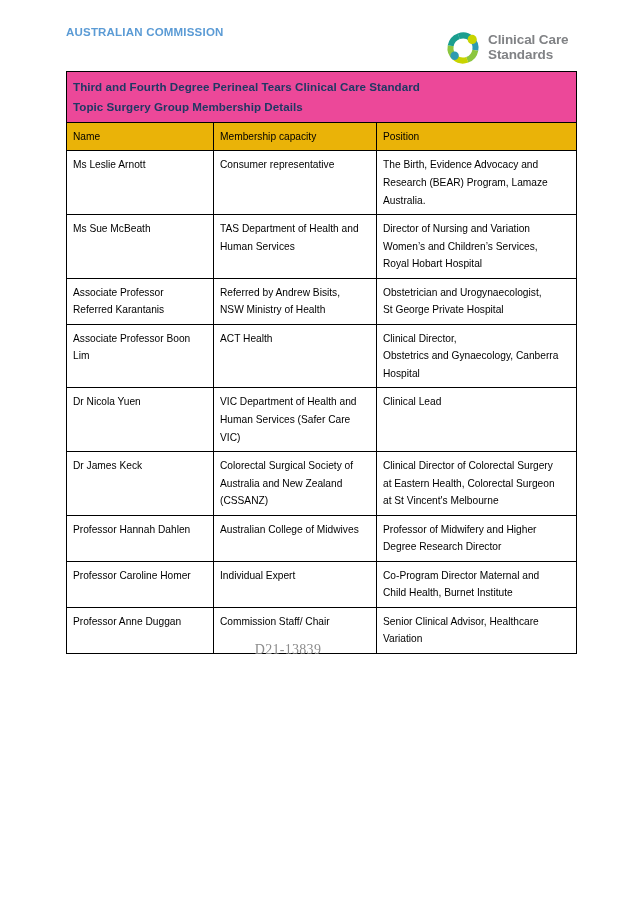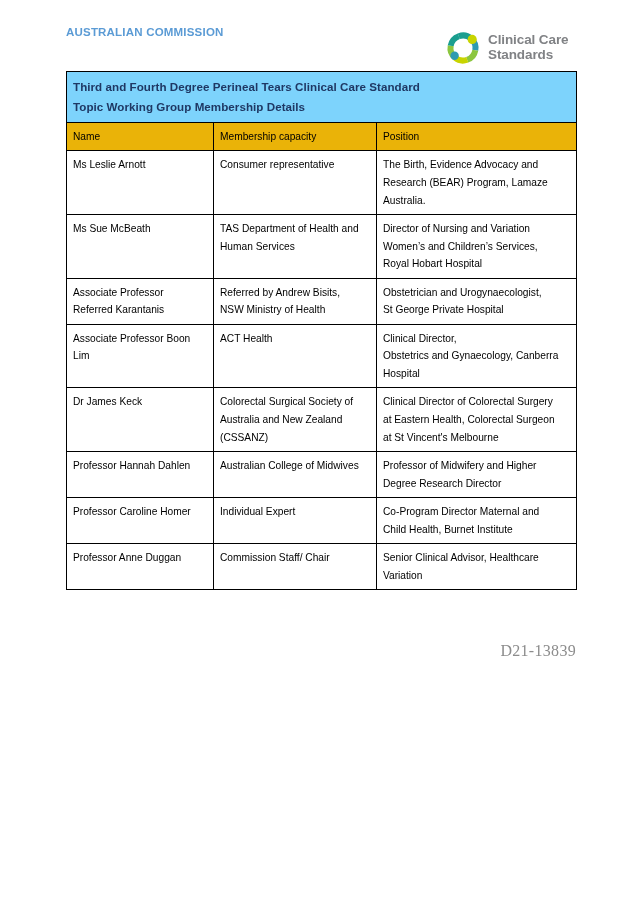--- a/index.html
+++ b/index.html
@@ -98,21 +98,21 @@
     border: 1px solid #000000;
     vertical-align: top;
     padding: 5px 5px 5px 6px;
     font-size: 10.2px;
     line-height: 1.72;
     text-align: left;
     font-weight: normal;
   }
 
   .title-cell {
-    background: #7dd3fc;
+    background: #ec4899;
     padding: 6px 6px 5px 7px;
     line-height: 1.62;
   }
   .title-cell .t-line {
     display: block;
     font-size: 11.6px;
     font-weight: bold;
     color: #1f3864;
     letter-spacing: 0.05px;
   }
@@ -134,23 +134,23 @@
 
   
   tr[data-name="table-row"] td { height: auto; }
 
   
   .doc-ref {
     position: absolute;
     left: 0;
     top: 642px;
     width: 576px;
-    text-align: right;
+    text-align: center;
     font-family: "Liberation Serif", serif;
-    font-size: 16px;
+    font-size: 14px;
     color: #8c8c8c;
     letter-spacing: 0.3px;
   }
 </style>
 </head>
 <body>
 
 <div class="page" data-name="document-page">
 
   <div class="masthead" data-name="masthead">
@@ -184,21 +184,21 @@
   <table class="doc-table" data-name="membership-table">
     <colgroup>
       <col class="c-name">
       <col class="c-cap">
       <col class="c-pos">
     </colgroup>
     <tbody data-name="membership-table-body">
       <tr data-name="table-title-row">
         <td class="title-cell" colspan="3" data-name="table-title-cell">
           <span class="t-line" data-name="table-title-line1">Third and Fourth Degree Perineal Tears Clinical Care Standard</span>
-          <span class="t-line" data-name="table-title-line2">Topic Working Group Membership Details</span>
+          <span class="t-line" data-name="table-title-line2">Topic Surgery Group Membership Details</span>
         </td>
       </tr>
       <tr data-name="table-header-row">
         <td class="col-head" data-name="column-header-name">Name</td>
         <td class="col-head" data-name="column-header-membership-capacity">Membership capacity</td>
         <td class="col-head" data-name="column-header-position">Position</td>
       </tr>
     </tbody>
     <tbody id="rows-body" data-name="membership-rows">
         <tr data-name="table-row">
@@ -251,20 +251,33 @@
             <span class="cell-line" data-name="cell-membership-capacity-line">ACT Health</span>
           </td>
           <td data-name="cell-position">
             <span class="cell-line" data-name="cell-position-line">Clinical Director,</span>
             <span class="cell-line" data-name="cell-position-line">Obstetrics and Gynaecology, Canberra</span>
             <span class="cell-line" data-name="cell-position-line">Hospital</span>
           </td>
         </tr>
         <tr data-name="table-row">
           <td data-name="cell-name">
+            <span class="cell-line" data-name="cell-name-line">Dr Nicola Yuen</span>
+          </td>
+          <td data-name="cell-membership-capacity">
+            <span class="cell-line" data-name="cell-membership-capacity-line">VIC Department of Health and</span>
+            <span class="cell-line" data-name="cell-membership-capacity-line">Human Services (Safer Care</span>
+            <span class="cell-line" data-name="cell-membership-capacity-line">VIC)</span>
+          </td>
+          <td data-name="cell-position">
+            <span class="cell-line" data-name="cell-position-line">Clinical Lead</span>
+          </td>
+        </tr>
+        <tr data-name="table-row">
+          <td data-name="cell-name">
             <span class="cell-line" data-name="cell-name-line">Dr James Keck</span>
           </td>
           <td data-name="cell-membership-capacity">
             <span class="cell-line" data-name="cell-membership-capacity-line">Colorectal Surgical Society of</span>
             <span class="cell-line" data-name="cell-membership-capacity-line">Australia and New Zealand</span>
             <span class="cell-line" data-name="cell-membership-capacity-line">(CSSANZ)</span>
           </td>
           <td data-name="cell-position">
             <span class="cell-line" data-name="cell-position-line">Clinical Director of Colorectal Surgery</span>
             <span class="cell-line" data-name="cell-position-line">at Eastern Health, Colorectal Surgeon</span>

